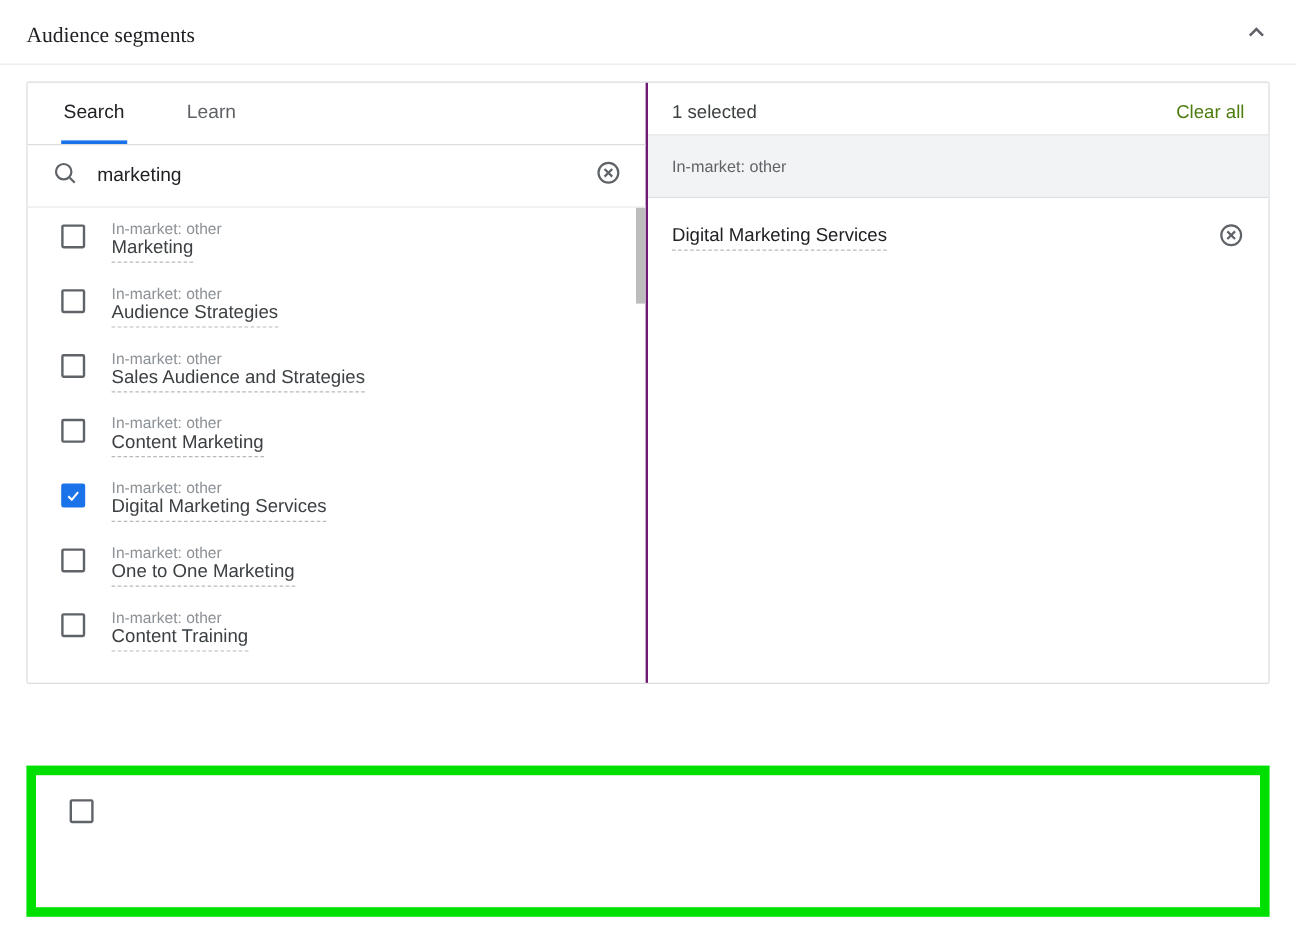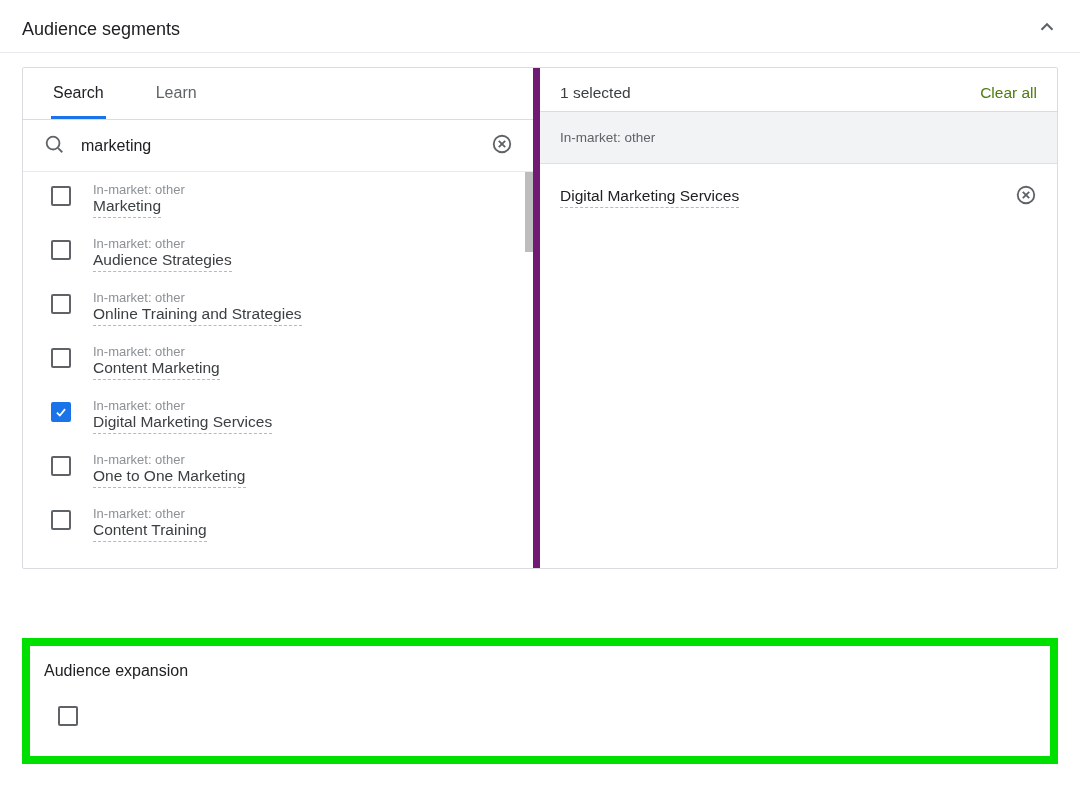--- a/index.html
+++ b/index.html
@@ -1,31 +1,31 @@
 <!DOCTYPE html>
 <html><head>
 <meta charset="utf-8">
 <style>
   * { box-sizing: border-box; }
   html, body { margin:0; padding:0; background:#fff; font-family: Arial, "Helvetica Neue", sans-serif; color:#3c4043; }
   .wrap { width:1080px; height:790px; padding:12px 22px 22px 22px; position:relative; }
 
   .section-header { display:flex; align-items:center; justify-content:space-between; padding:4px 0 10px 0; }
-  .section-title { font-size:18px; color:#202124; font-weight:400; }
+  .section-title { font-size:18px; color:#202124; font-weight:400;font-family:Liberation Serif, serif; }
   .chev { width:22px; height:22px; color:#5f6368; }
 
   .divider { height:1px; background:#e8eaed; margin:0 -22px 14px -22px; }
 
   .desc { font-size:15.5px; color:#5f6368; margin-bottom:14px; }
   .desc a { color:#1a73e8; text-decoration:underline; }
   .help { display:inline-flex; align-items:center; justify-content:center; width:17px; height:17px; border:1.5px solid #9aa0a6; border-radius:50%; color:#9aa0a6; font-size:11px; line-height:1; margin-left:4px; position:relative; top:2px; }
 
   .panel { border:1px solid #dadce0; border-radius:2px; display:flex; height:502px; position:relative; }
   .left, .right { display:flex; flex-direction:column; }
-  .left  { width:517px; border-right:7px solid #701a75; }
+  .left  { width:517px; border-right:2px solid #701a75; }
   .right { flex:1; }
 
   .tabs { display:flex; gap:48px; padding:16px 28px 0 28px; border-bottom:1px solid #dadce0; }
   .tab { font-size:16px; color:#5f6368; padding:0 2px 14px 2px; cursor:pointer; border-bottom:3px solid transparent; }
   .tab.active { color:#202124; font-weight:500; border-bottom-color:#1a73e8; }
 
   .searchbar { display:flex; align-items:center; padding:0 20px; height:52px; border-bottom:1px solid #e8eaed; }
   .searchbar .sicon { width:22px; height:22px; color:#5f6368; margin-right:14px; }
   .searchbar input { flex:1; font-size:16px; border:none; outline:none; color:#202124; background:transparent; }
   .xcircle { width:22px; height:22px; color:#5f6368; cursor:pointer; }
@@ -110,21 +110,21 @@
           <span class="cbx"></span>
           <div class="rlabels">
             <span class="cat">In-market: other</span>
             <span class="name">Audience Strategies</span>
           </div>
         </div>
         <div class="row">
           <span class="cbx"></span>
           <div class="rlabels">
             <span class="cat">In-market: other</span>
-            <span class="name">Online Training and Strategies</span>
+            <span class="name">Sales Audience and Strategies</span>
           </div>
         </div>
         <div class="row">
           <span class="cbx"></span>
           <div class="rlabels">
             <span class="cat">In-market: other</span>
             <span class="name">Content Marketing</span>
           </div>
         </div>
         <div class="row">
@@ -171,20 +171,19 @@
               <line x1="15.5" y1="8.5" x2="8.5" y2="15.5"></line>
             </svg>
         </span>
       </div>
     </div>
 
   </div>
 
   <div class="highlight">
     <div class="inner">
-      <div class="ae-title">Audience expansion</div>
       <div class="ae-row">
         <span class="cbx"></span>
       </div>
     </div>
   </div>
 
 </div>
 
 </body></html>

